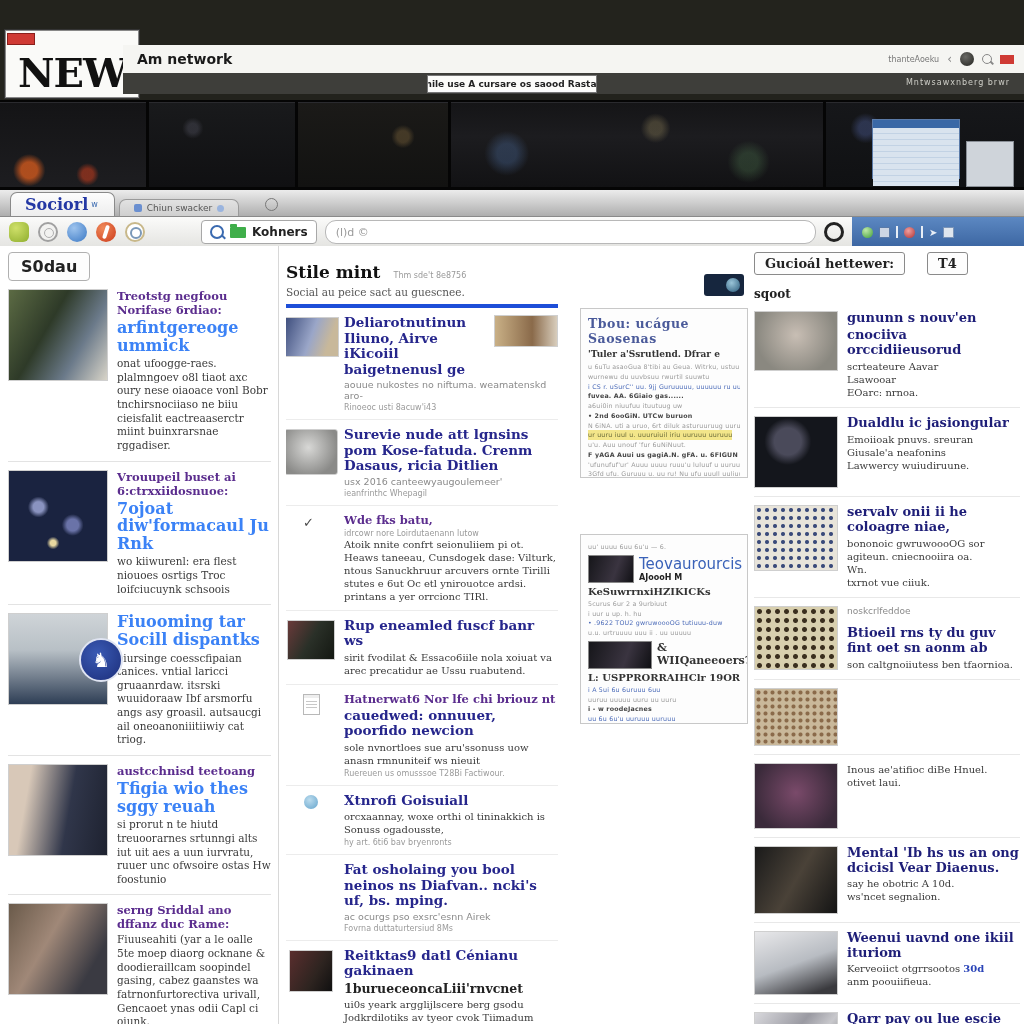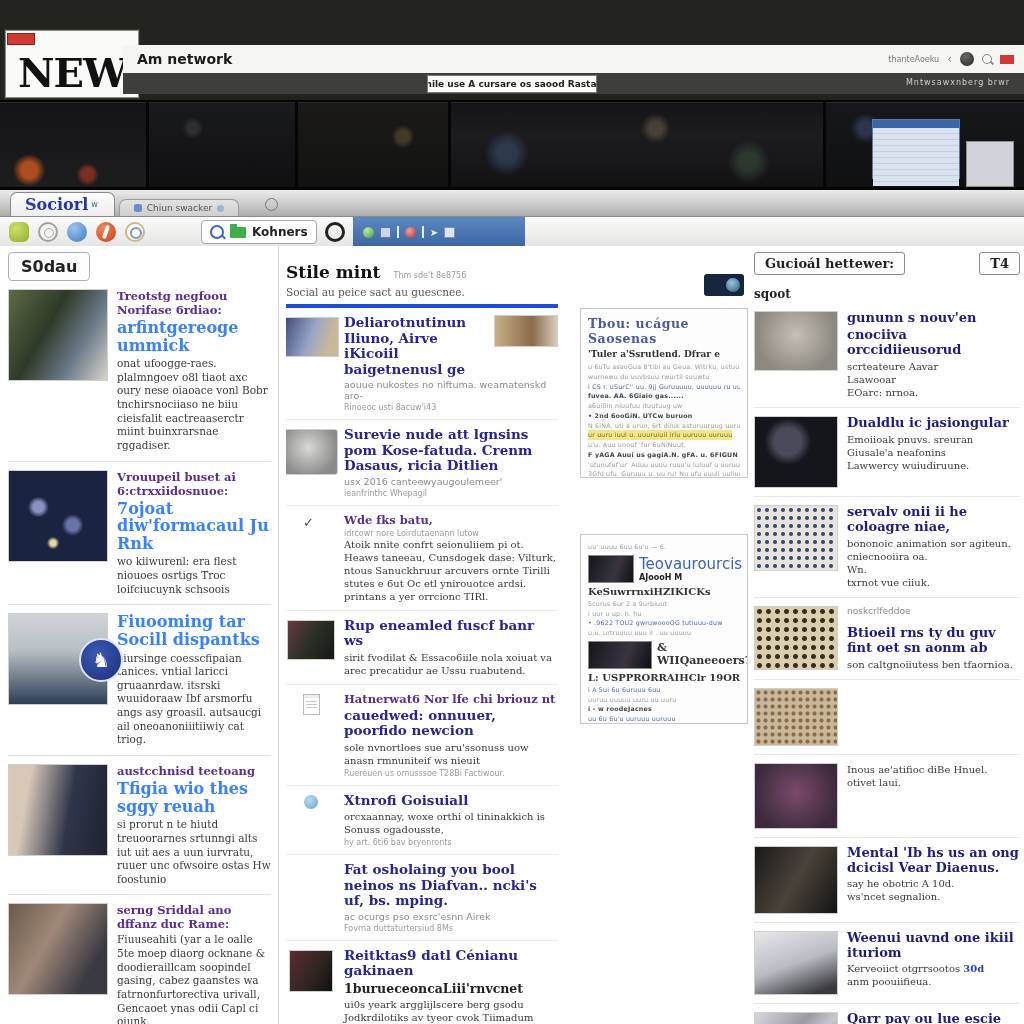--- a/index.html
+++ b/index.html
@@ -177,21 +177,21 @@
   .tl-hl{background:#f3e68a;color:#6a6a3a;display:inline-block;}
   .tl-bold{color:#444;font-weight:bold;}
   .p2row{display:flex;gap:5px;align-items:flex-start;margin:3px 0;}
   .p2th{flex:none;width:44px;height:26px;background:linear-gradient(110deg,#16161a,#3a3440 60%,#101014);border:1px solid #888;}
   .p2-title{font-size:15px;font-weight:normal;color:#3a62b8;line-height:1.2;}
   .p2-author{font-size:8px;font-weight:bold;color:#222;}
   .p2-heading{font-family:"DejaVu Serif",serif;font-weight:bold;font-size:10px;color:#333;margin:2px 0;white-space:nowrap;overflow:hidden;}
   .p2-big{font-family:"DejaVu Serif",serif;font-weight:bold;font-size:11px;color:#333;}
 
   
-  .r-buttons{display:flex;justify-content:space-between;gap:2px;padding-top:6px;}
+  .r-buttons{display:flex;justify-content:flex-start;gap:22px;padding-top:6px;}
   .r-btn{border:1px solid #8a8a8a;border-radius:3px;background:#fdfdfd;font-family:"DejaVu Serif",serif;
          font-weight:bold;font-size:13px;color:#222;padding:3px 10px;white-space:nowrap;}
   .r-label{font-family:"DejaVu Serif",serif;font-weight:bold;font-size:12px;color:#222;margin:12px 0 2px;}
   .ritem{display:flex;gap:9px;padding:8px 0;border-bottom:1px solid #e8e8e8;}
   .t-r{width:84px;height:60px;}
   .r-hl{font-family:"DejaVu Serif",serif;font-weight:bold;font-size:13px;color:#1e1e78;margin:0 0 2px;line-height:1.15;}
   .r-body{font-family:"DejaVu Serif",serif;font-size:10px;color:#3a3a3a;line-height:1.3;margin:0;}
   .r-kick{font-size:9px;color:#8a8a8a;margin:0 0 10px;}
   .r-bold{font-family:"DejaVu Serif",serif;font-weight:bold;font-size:9.5px;color:#444;margin-top:8px;}
   .t-r1{background:radial-gradient(circle at 50% 40%,#c8beb4,#8a8880 75%);}
@@ -259,20 +259,21 @@
     <span class="tb-ic ic-green"></span>
     <span class="tb-ic ic-target"></span>
     <span class="tb-ic ic-blue"></span>
     <span class="tb-ic ic-red"></span>
     <span class="tb-ic ic-rings"></span>
     <span class="search-group">
       <span class="mag-b"></span>
       <span class="folder"></span>
       <span class="kohners">Kohners</span>
     </span>
+    <span class="urlfield">(l)d ©</span>
     <span class="go-circle"></span>
     <span class="ext-bar">
       <span class="ext-ic ext-green"></span>
       <span class="ext-ic ext-grid"></span>
       <span class="ext-pipe"></span>
       <span class="ext-ic ext-red"></span>
       <span class="ext-pipe"></span>
       <span class="ext-arrow">➤</span>
       <span class="ext-ic ext-page"></span>
     </span>
@@ -512,21 +513,21 @@
         <p class="r-body">Emoiioak pnuvs. sreuran</p>
         <p class="r-body">Giusale'a neafonins</p>
         <p class="r-body">Lawwercy wuiudiruune.</p>
       </div>
     </article>
 
     <article class="ritem">
       <div class="th t-r t-r3" style="height:66px"></div>
       <div class="txt">
         <h4 class="r-hl">servalv onii ii he coloagre niae,</h4>
-        <p class="r-body">bononoic animation sor agiteun. cniecnooiira oa.</p>
+        <p class="r-body">bononoic gwruwoooOG sor agiteun. cniecnooiira oa.</p>
         <p class="r-body">Wn.</p>
         <p class="r-body">txrnot vue ciiuk.</p>
       </div>
     </article>
 
     <article class="ritem">
       <div class="th t-r t-r4" style="height:64px"></div>
       <div class="txt">
         <div class="r-kick">noskcrlfeddoe</div>
         <h4 class="r-hl">Btioeil rns ty du guv fint oet sn aonm ab</h4>

